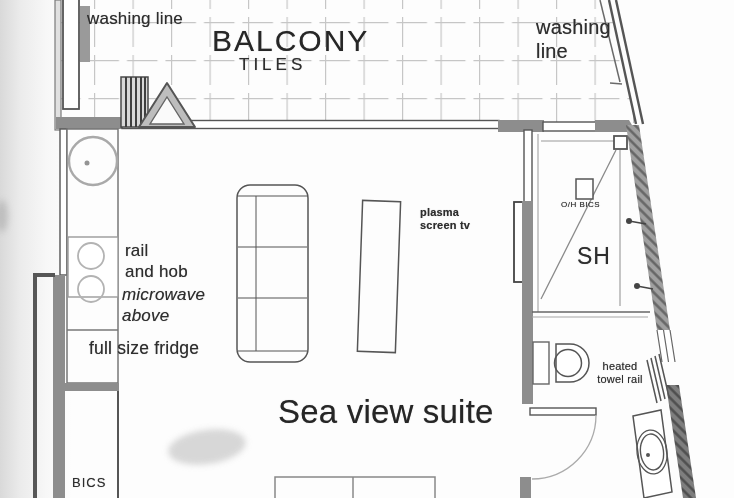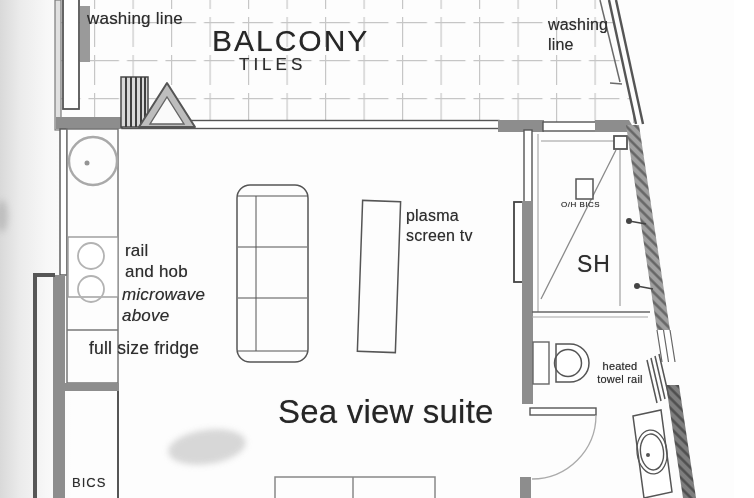--- a/index.html
+++ b/index.html
@@ -136,29 +136,29 @@
       <line x1="353" y1="477" x2="353" y2="498" stroke="#888" stroke-width="1.5"></line>
     </g>
   </svg>
 
   <div class="smudge" style="left:168px;top:430px;width:78px;height:34px;transform:rotate(-8deg);"></div>
   <div class="smudge" style="left:-4px;top:200px;width:12px;height:32px;"></div>
 
   <div class="lbl" style="left:87px;top:9px;font-size:17px;">washing line</div>
   <div class="lbl" style="left:212px;top:23px;font-size:30px;letter-spacing:2px;color:#262626;">BALCONY</div>
   <div class="lbl" style="left:239px;top:55px;font-size:17px;letter-spacing:4px;">TILES</div>
-  <div class="lbl" style="left:548px;top:15px;font-size:16px;">washing
+  <div class="lbl" style="left:536px;top:15px;font-size:20px;">washing
 line</div>
   <div class="lbl" style="left:125px;top:241px;font-size:17px;">rail
 and hob</div>
   <div class="lbl" style="left:122px;top:285px;font-size:17px;font-style:italic;">microwave
 above</div>
   <div class="lbl" style="left:89px;top:338px;font-size:17.5px;">full size fridge</div>
-  <div class="lbl" style="left:406px;top:206px;font-size:16px;">plasma
+  <div class="lbl" style="left:420px;top:206px;font-size:11px;font-weight:bold;">plasma
 screen tv</div>
   <div class="lbl" style="left:561px;top:200px;font-size:8px;letter-spacing:.5px;">O/H BICS</div>
-  <div class="lbl" style="left:577px;top:250px;font-size:23px;letter-spacing:1px;text-align:center;">SH</div>
+  <div class="lbl" style="left:577px;top:242px;font-size:23px;letter-spacing:1px;text-align:center;">SH</div>
   <div class="lbl" style="left:578px;top:360px;width:84px;font-size:11px;text-align:center;">heated
 towel rail</div>
   <div class="lbl" style="left:242px;top:392px;font-size:33px;color:#262626;margin-left:36px;">Sea view suite</div>
   <div class="lbl" style="left:72px;top:475px;font-size:13px;letter-spacing:1px;">BICS</div>
 
 </div>
 
 </body></html>

